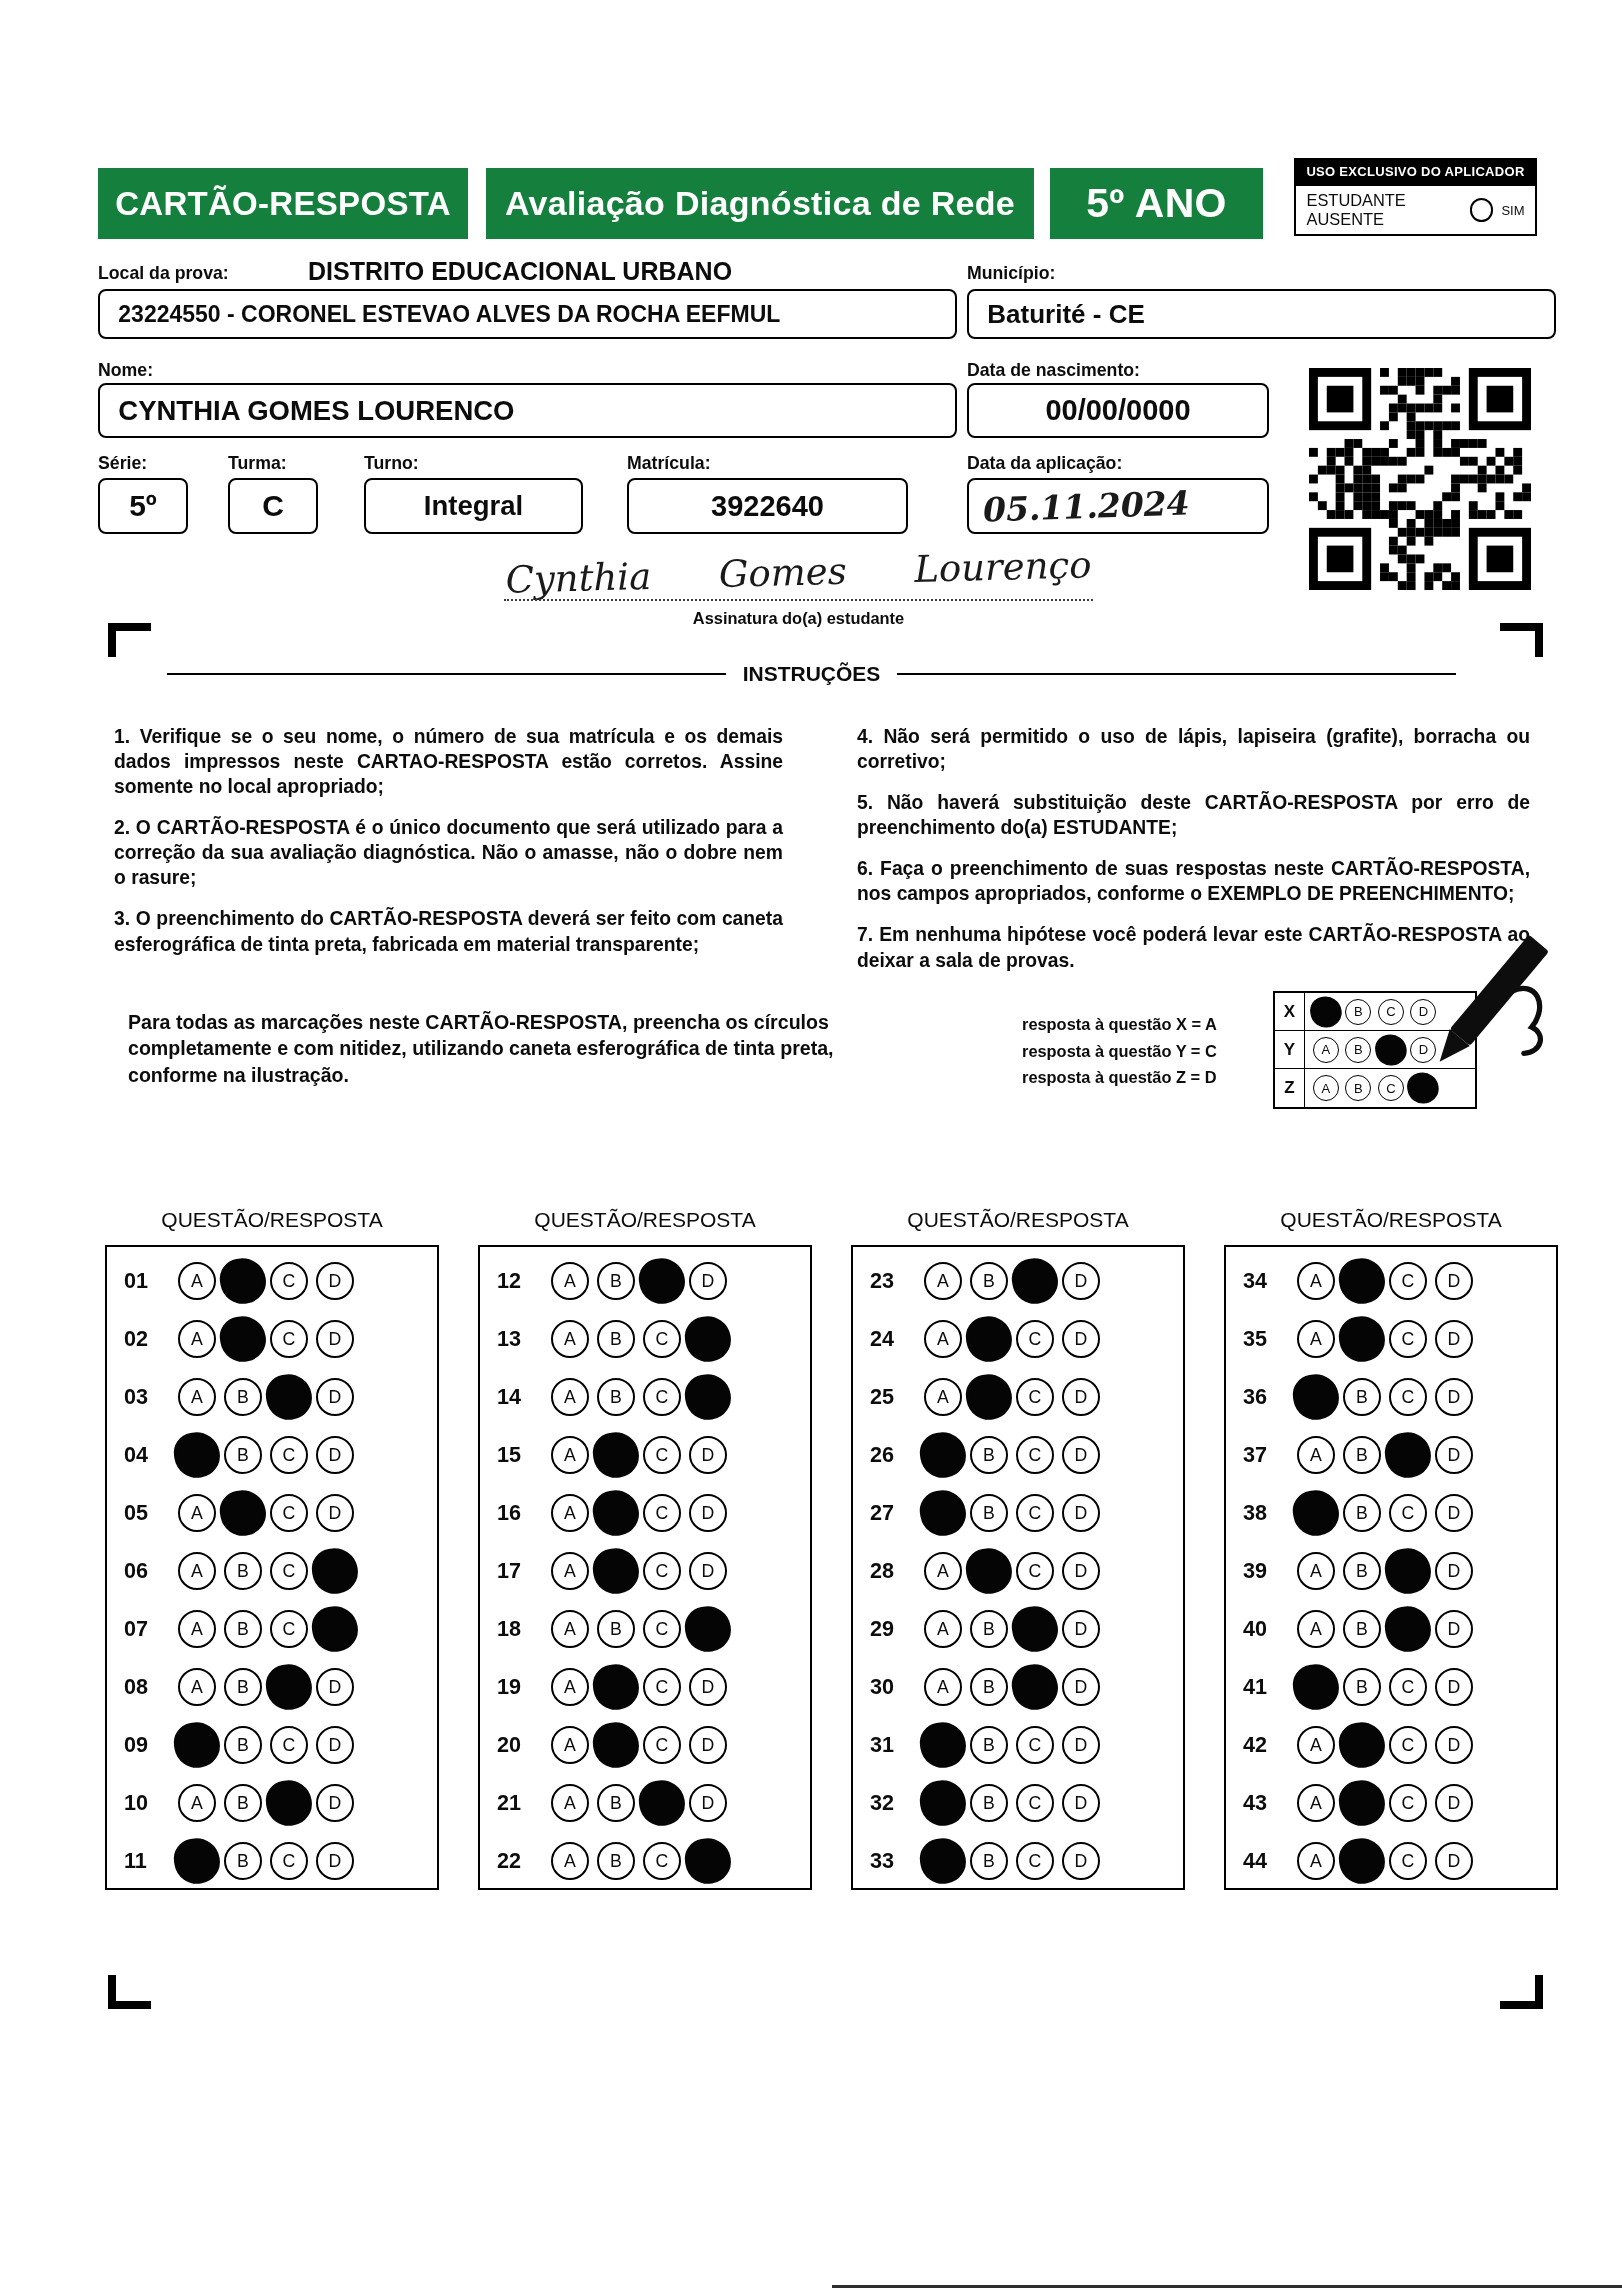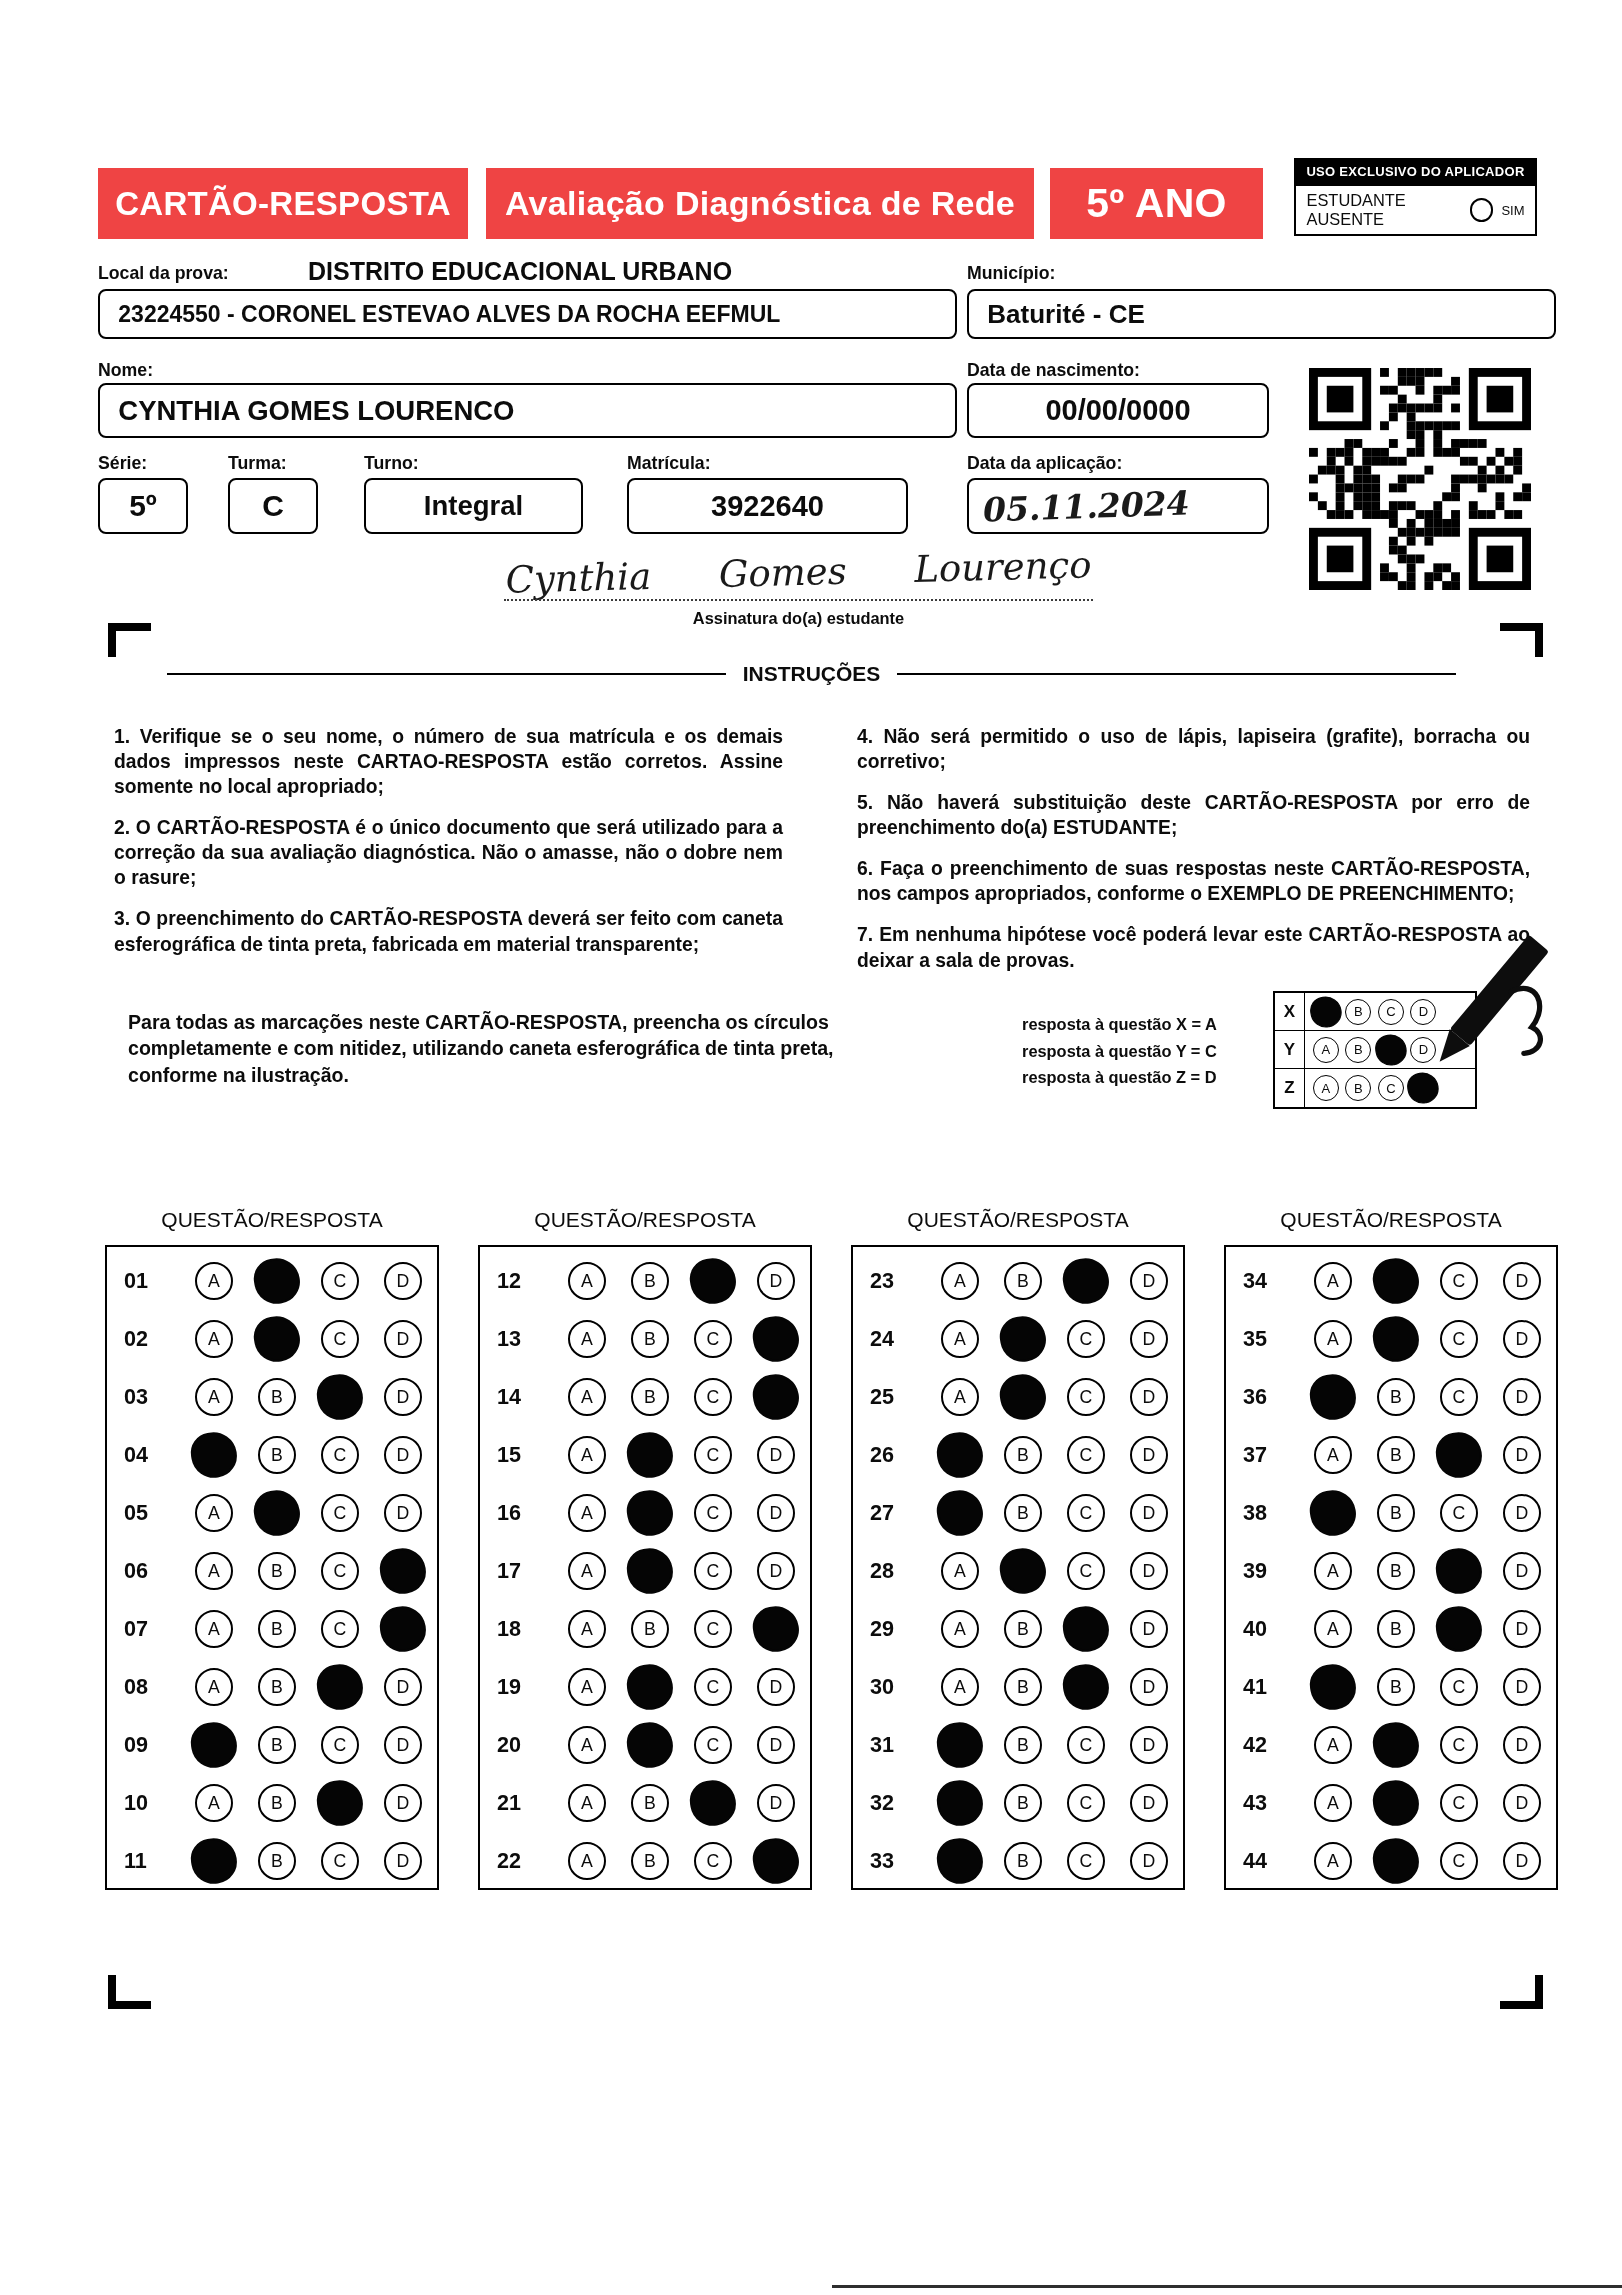--- a/index.html
+++ b/index.html
@@ -1,20 +1,20 @@
 <!DOCTYPE html>
 <html style="font-size:10.5px"><head>
 <meta charset="utf-8">
 <style>
   *{box-sizing:border-box;margin:0;padding:0}
   html,body{background:#e8e8e8}
   .page{position:relative;width:1623px;height:2295px;background:#ffffff;
         font-family:"Liberation Sans",sans-serif;color:#0c0c0c;overflow:hidden;margin:0 auto}
   .abs{position:absolute}
-  .hdr{background:#ef4444;color:#fff;font-weight:bold;display:flex;align-items:center;justify-content:center;letter-spacing:0.3px}
+  .hdr{background:#15803d;color:#fff;font-weight:bold;display:flex;align-items:center;justify-content:center;letter-spacing:0.3px}
   .fieldlabel{font-weight:bold;font-size:17.7px}
   .fbox{border:2px solid #000;display:flex;align-items:center;font-weight:bold;border-radius:8px;background:#fff}
   .fbox.center{justify-content:center}
   .strip{background:#000;color:#fff;display:flex;align-items:center;justify-content:center;font-size:13px;font-weight:bold;letter-spacing:0.3px}
   .ausente{border:2px solid #000;display:flex;align-items:center;gap:7.9px;padding:0 10.5px;font-weight:normal;font-size:16.4px;background:#fff}
   .circle-sm{width:23.6px;height:23.6px;border:2px solid #000;border-radius:50%;flex:0 0 auto}
   .handwrite{font-family:"DejaVu Serif",serif;font-style:italic;color:#1a1a1a}
   .sig-text{font-size:37px;word-spacing:56px;transform:rotate(-1.5deg);white-space:nowrap;text-align:center}
   .dotline{border-bottom:2.6px dotted #3c3c3c}
   .corner{position:absolute;width:43px;height:34px}
@@ -30,21 +30,21 @@
   .ex-labels{font-size:16.4px;font-weight:bold;line-height:1.62;text-align:left}
   .ex-grid{border:2px solid #000;background:#fff}
   .ex-row{display:flex;align-items:center;border-bottom:1.6px solid #000;height:38px;padding-right:6.5px}
   .ex-row:last-child{border-bottom:none}
   .ex-key{width:30px;height:100%;border-right:1.6px solid #000;display:flex;align-items:center;justify-content:center;font-weight:bold;font-size:17px;margin-right:7.9px}
   .bubble{width:38px;height:38px;border:2px solid #000;border-radius:50%;display:inline-flex;align-items:center;justify-content:center;font-size:17.7px;color:#0c0c0c;flex:0 0 auto;background:#fff}
   .bubble.sm{width:26px;height:26px;font-size:13px;border-width:1.6px;margin-right:6.5px}
   .bubble.filled{background:#050505;border-color:#050505;color:transparent;border-radius:46% 54% 50% 52%;transform:scale(1.2) rotate(-10deg)}
   .qcol{border:2.3px solid #000;background:#fff;padding-top:5.2px}
   .qcol-header{font-weight:normal;font-size:21px;text-align:center}
-  .ans-row{display:flex;align-items:center;gap:25px;height:58px;padding-left:17px}
+  .ans-row{display:flex;align-items:center;gap:8px;height:58px;padding-left:17px}
   .q-num{width:46px;font-weight:bold;font-size:21.6px;flex:0 0 auto}
   .scan-line{position:absolute;background:#2e2e2e}
 </style>
 <title>CARTÃO-RESPOSTA</title></head>
 <body>
 
 <div class="page">
 
   <div class="abs hdr" style="left:98px;top:168px;width:370px;height:71px;font-size:33px">CARTÃO-RESPOSTA</div>
   <div class="abs hdr" style="left:486px;top:168px;width:548px;height:71px;font-size:34px">Avaliação Diagnóstica de Rede</div>

